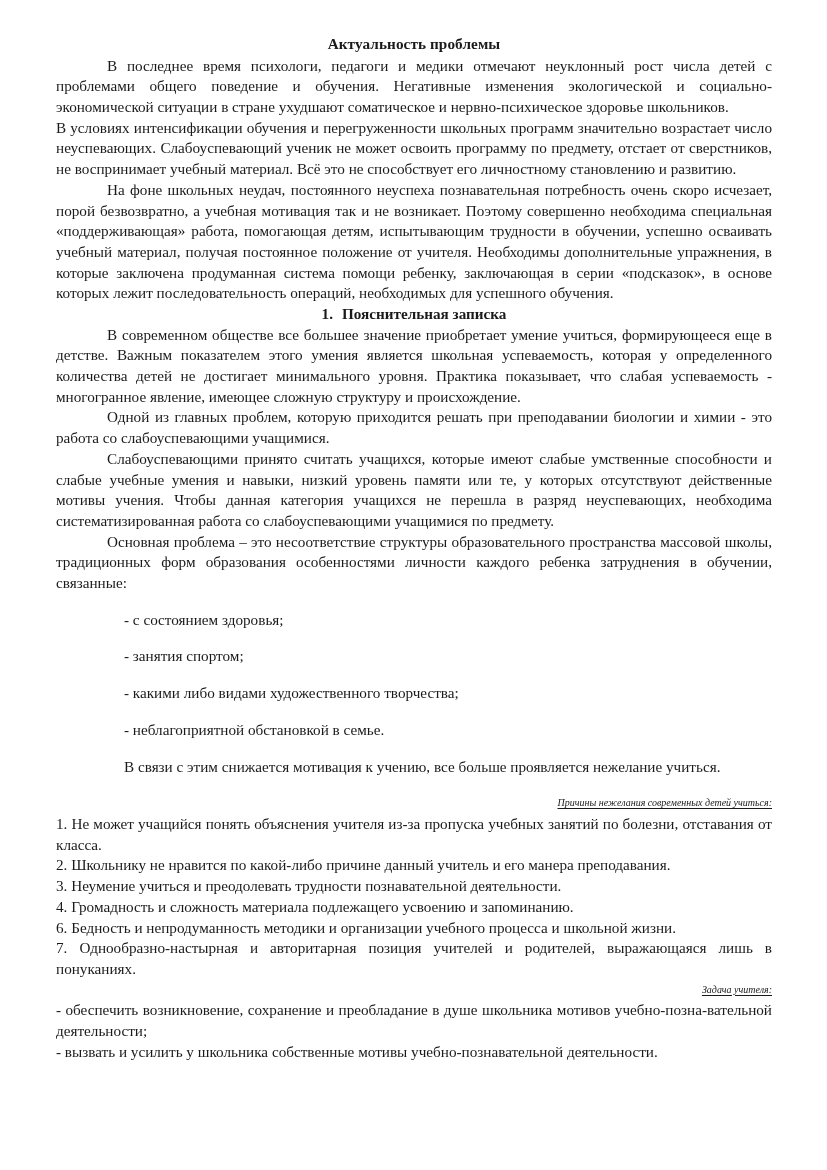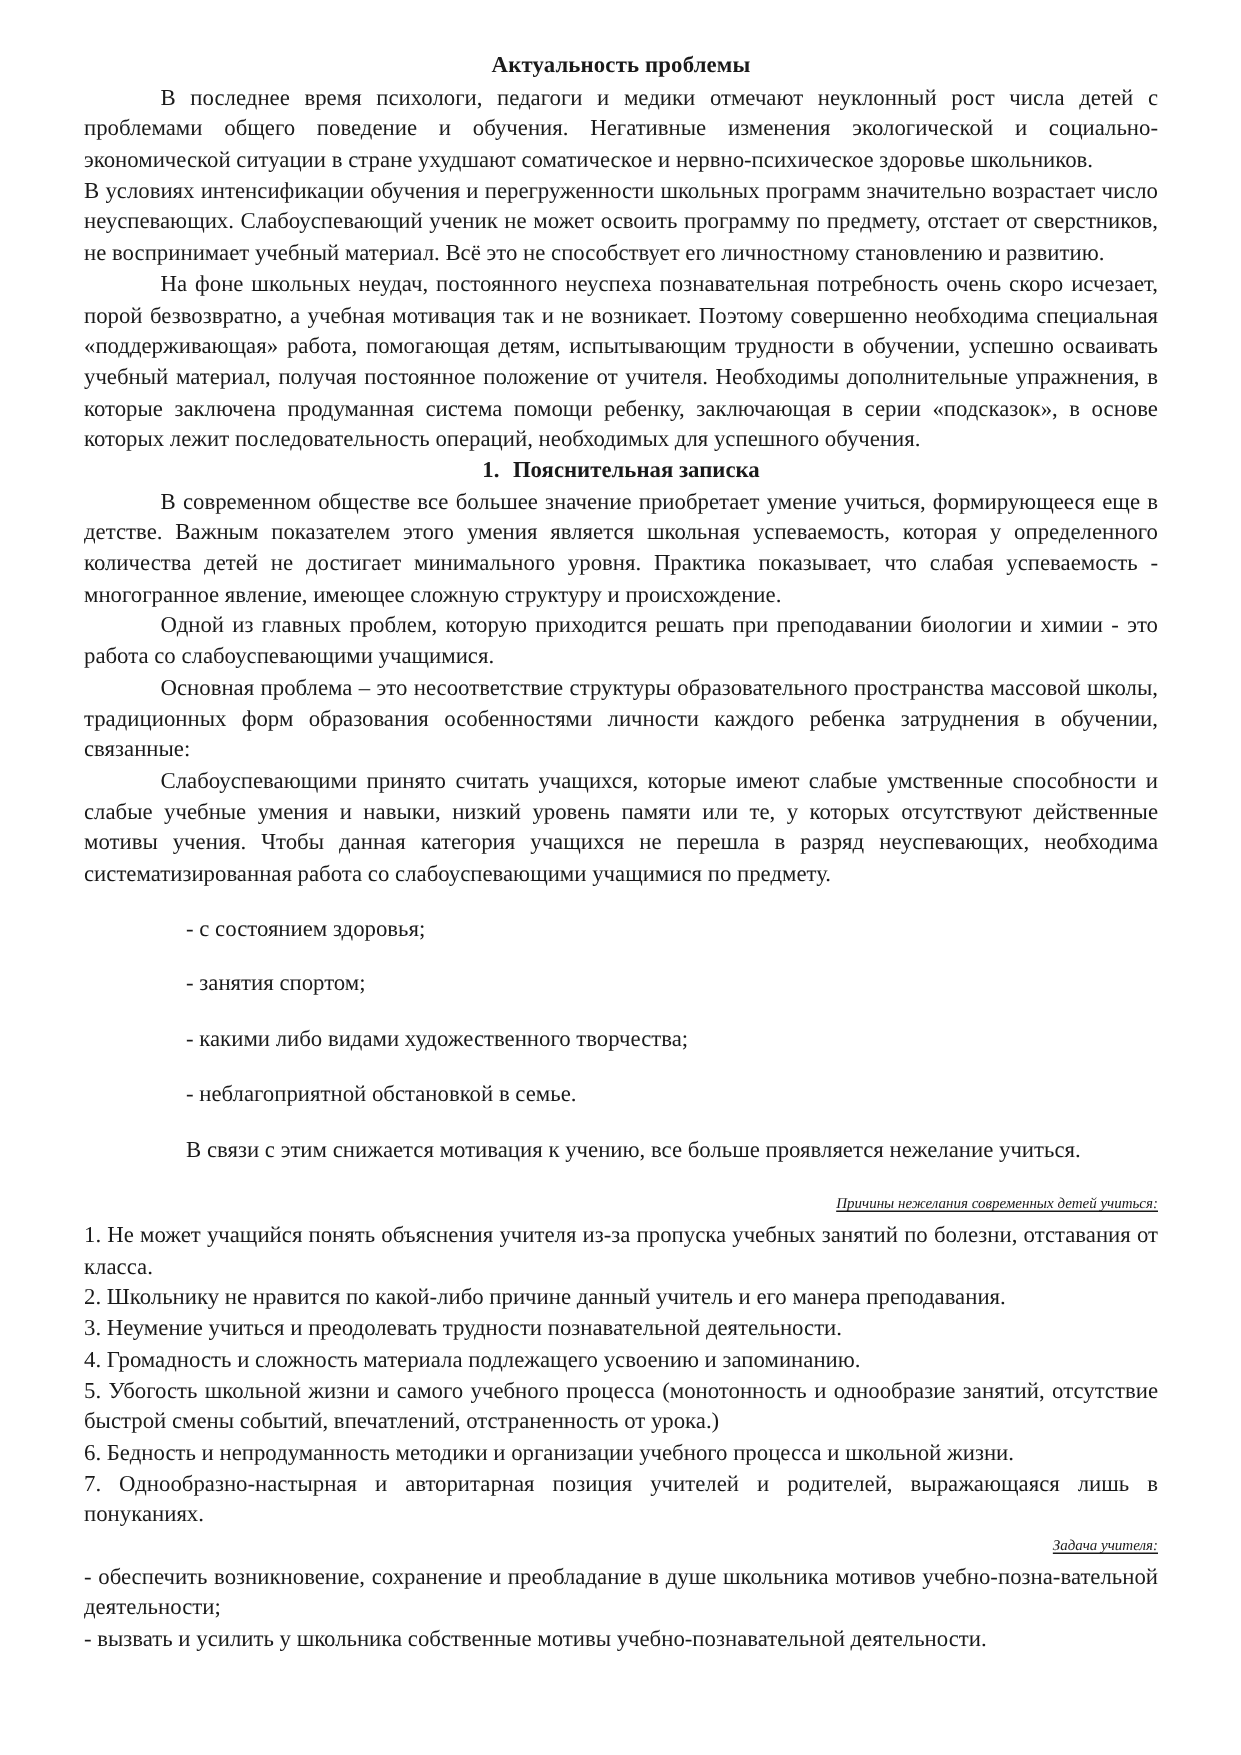--- a/index.html
+++ b/index.html
@@ -112,38 +112,37 @@
     <p class="para indent">На фоне школьных неудач, постоянного неуспеха познавательная потребность очень скоро исчезает, порой безвозвратно, а учебная мотивация так и не возникает. Поэтому совершенно необходима специальная «поддерживающая» работа, помогающая детям, испытывающим трудности в обучении, успешно осваивать учебный материал, получая постоянное положение от учителя. Необходимы дополнительные упражнения, в которые заключена продуманная система помощи ребенку, заключающая в серии «подсказок», в основе которых лежит последовательность операций, необходимых для успешного обучения.</p>
 
     <h2 class="h-numbered">
       <span class="num">1.</span><span class="gap"></span><span>Пояснительная записка</span>
     </h2>
 
     <p class="para indent">В современном обществе все большее значение приобретает умение учиться, формирующееся еще в детстве. Важным показателем этого умения является школьная успеваемость, которая у определенного количества детей не достигает минимального уровня. Практика показывает, что слабая успеваемость - многогранное явление, имеющее сложную структуру и происхождение.</p>
 
     <p class="para indent">Одной из главных проблем, которую приходится решать при преподавании биологии и химии - это работа со слабоуспевающими учащимися.</p>
 
+    <p class="para indent">Слабоуспевающими принято считать учащихся, которые имеют слабые умственные способности и слабые учебные умения и навыки, низкий уровень памяти или те, у которых отсутствуют действенные мотивы учения. Чтобы данная категория учащихся не перешла в разряд неуспевающих, необходима систематизированная работа со слабоуспевающими учащимися по предмету.</p>
+
     <p class="para indent">Основная проблема – это несоответствие структуры образовательного пространства массовой школы, традиционных форм образования особенностями личности каждого ребенка затруднения в обучении, связанные:</p>
-
-    <p class="para indent">Слабоуспевающими принято считать учащихся, которые имеют слабые умственные способности и слабые учебные умения и навыки, низкий уровень памяти или те, у которых отсутствуют действенные мотивы учения. Чтобы данная категория учащихся не перешла в разряд неуспевающих, необходима систематизированная работа со слабоуспевающими учащимися по предмету.</p>
 
     <p class="bullet">- с состоянием здоровья;</p>
     <p class="bullet">- занятия спортом;</p>
     <p class="bullet">- какими либо видами художественного творчества;</p>
     <p class="bullet">- неблагоприятной обстановкой в семье.</p>
 
     <p class="bullet">В связи с этим снижается мотивация к учению, все больше проявляется нежелание учиться.</p>
 
     <p class="subhead"><span class="ital">Причины нежелания современных детей учиться:</span></p>
 
     <p class="numitem">1. Не может учащийся понять объяснения учителя из-за пропуска учебных занятий по болезни, отставания от класса.</p>
     <p class="numitem left">2. Школьнику не нравится по какой-либо причине данный учитель и его манера преподавания.</p>
     <p class="numitem left">3. Неумение учиться и преодолевать трудности познавательной деятельности.</p>
     <p class="numitem left">4. Громадность и сложность материала подлежащего усвоению и запоминанию.</p>
-    <p class="numitem">5. Убогость школьной жизни и самого учебного процесса (монотонность и однообразие занятий, отсутствие быстрой смены событий, впечатлений, отстраненность от урока.)</p>
     <p class="numitem left">6. Бедность и непродуманность методики и организации учебного процесса и школьной жизни.</p>
     <p class="numitem">7. Однообразно-настырная и авторитарная позиция учителей и родителей, выражающаяся лишь в понуканиях.</p>
 
 
 
     <p class="subhead"><span class="ital">Задача учителя:</span></p>
 
     <p class="numitem">- обеспечить возникновение, сохранение и преобладание в душе школьника мотивов учебно-позна-вательной деятельности;</p>
     <p class="numitem left">- вызвать и усилить у школьника собственные мотивы учебно-познавательной деятельности.</p>
 

